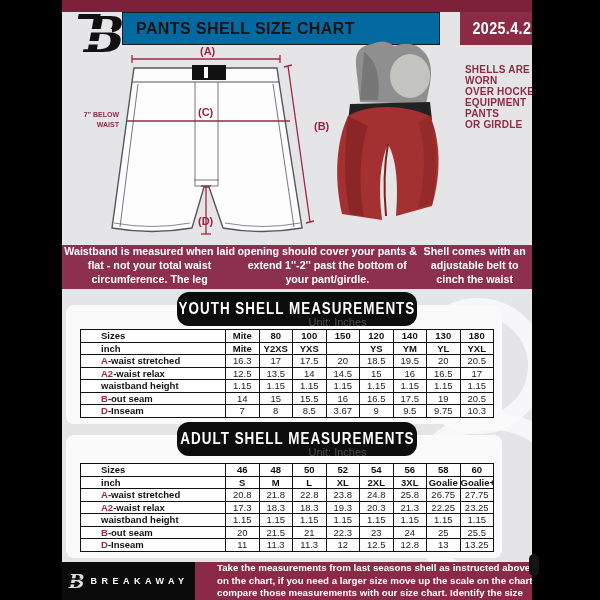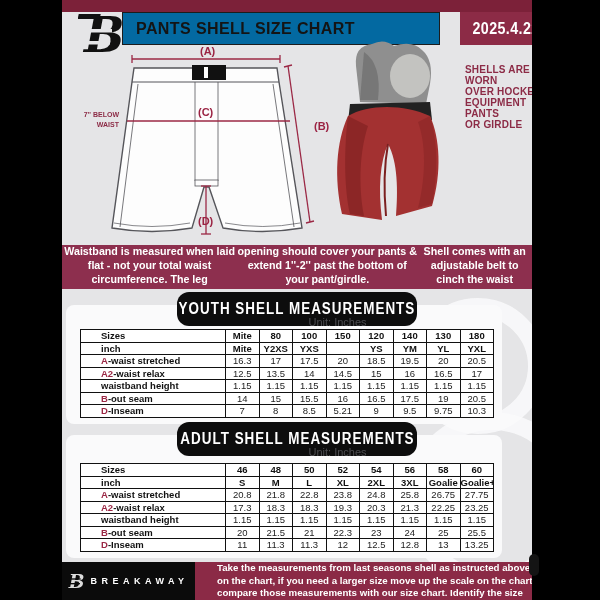--- a/index.html
+++ b/index.html
@@ -231,21 +231,21 @@
             <td class="val">16.5</td>
             <td class="val">17.5</td>
             <td class="val">19</td>
             <td class="val">20.5</td>
           </tr>
           <tr>
             <td class="lbl"><span class="pfx">D</span>-Inseam</td>
             <td class="val">7</td>
             <td class="val">8</td>
             <td class="val">8.5</td>
-            <td class="val">5.21</td>
+            <td class="val">3.67</td>
             <td class="val">9</td>
             <td class="val">9.5</td>
             <td class="val">9.75</td>
             <td class="val">10.3</td>
           </tr>
         </tbody>
     </table>
 
     <div class="banner banner-adult">
       <span>ADULT SHELL MEASUREMENTS</span>

